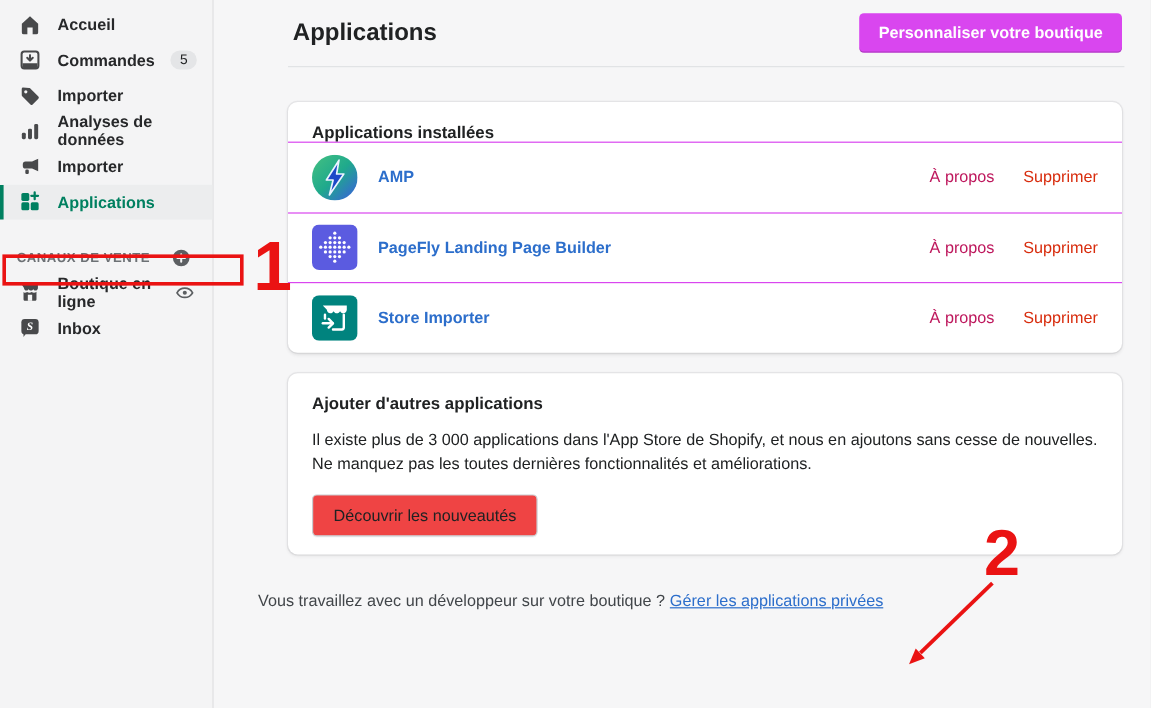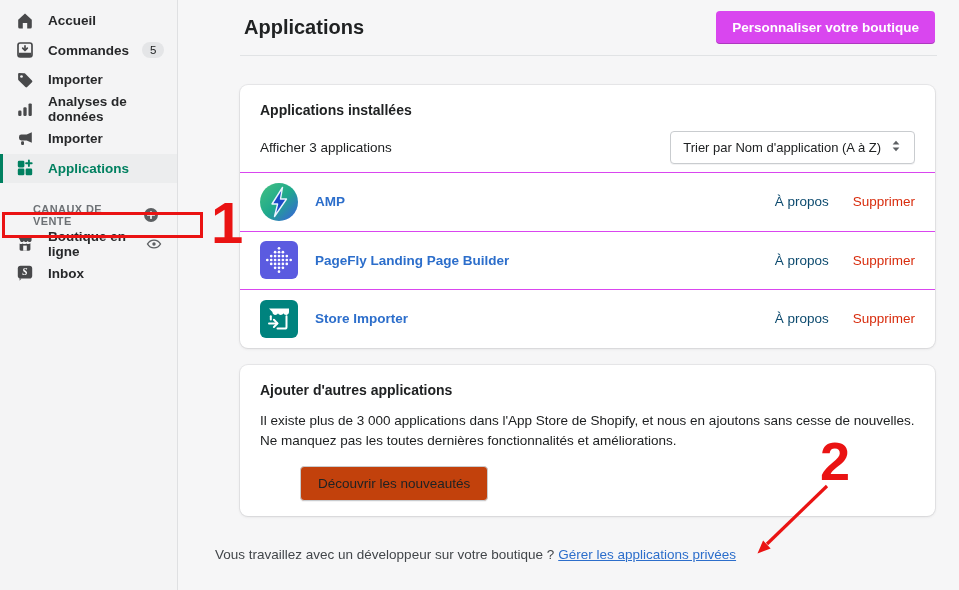--- a/index.html
+++ b/index.html
@@ -7,21 +7,21 @@
   body { font-family: "Liberation Sans", sans-serif; }
   .screen { position:relative; width:959px; height:590px; background:#f6f6f7; overflow:hidden; color:#202223; }
 
   
   .sidebar { position:absolute; left:0; top:0; width:178px; height:590px; background:#f4f4f5; border-right:1px solid #dfe0e2; padding-top:6px; }
   .nav-item { display:flex; align-items:center; height:29.5px; padding:0 14px 0 15px; gap:13px; font-size:13.5px; font-weight:600; color:#27282a; cursor:pointer; }
   .nav-item .nicon { width:20px; height:20px; flex:none; display:flex; align-items:center; justify-content:center; }
   .nav-item.selected { background:#ecedee; box-shadow: inset 3px 0 0 #008060; }
   .nav-item.selected .nlabel { color:#008060; }
   .badge { margin-left:auto; background:#e4e5e7; border-radius:10px; font-size:11.5px; font-weight:400; padding:2px 8px; color:#202223; }
-  .section-row { display:flex; align-items:center; justify-content:space-between; padding:0 16px 0 33px; height:28px; margin-top:18px; }
+  .section-row { display:flex; align-items:center; justify-content:space-between; padding:0 16px 0 14px; height:28px; margin-top:18px; }
   .section-title { font-size:11px; font-weight:600; color:#6d7175; letter-spacing:.4px; }
   .right-icon { margin-left:auto; width:20px; height:20px; display:flex; align-items:center; justify-content:center; }
 
   
   .main { position:absolute; left:215px; top:0; right:0; bottom:0; }
   .page-header { display:flex; align-items:center; justify-content:space-between; padding:10px 24px 0 29px; height:44px; }
   .page-title { font-size:20px; font-weight:600; color:#202223; }
   .btn-primary { background:#d946ef; color:#fff; font-size:13.5px; font-weight:600; border:none; border-radius:4px; padding:9px 16px; cursor:pointer; font-family:inherit; box-shadow: inset 0 -1px 0 rgba(0,0,0,.2); }
   .header-divider { margin:11px 22px 0 25px; border-bottom:1px solid #e1e3e5; }
 
@@ -30,26 +30,26 @@
   .card-head { padding:17px 20px 0 20px; }
   .card-title { font-size:14px; font-weight:600; color:#202223; }
   .controls { display:flex; justify-content:space-between; align-items:center; margin-top:13px; padding-bottom:8px; }
   .count-label { font-size:13.5px; color:#202223; }
   .select-box { display:flex; align-items:center; gap:9px; border:1px solid #c9cccf; border-radius:4px; padding:7px 12px; font-size:13px; background:#fff; color:#202223; cursor:pointer; box-shadow:0 1px 0 rgba(22,29,37,.05); }
 
   .app-row { display:flex; align-items:center; border-top:1px solid #d946ef; height:58.6px; padding:0 20px; }
   .app-icon { width:38px; height:38px; margin-right:17px; flex:none; }
   .app-name { font-size:13.5px; font-weight:600; color:#2c6ecb; text-decoration:none; cursor:pointer; }
   .row-links { margin-left:auto; display:flex; gap:24px; align-items:center; }
-  .link-about { font-size:13.5px; color:#0c4a6e; text-decoration:none; cursor:pointer;text-align:right; }
+  .link-about { font-size:13.5px; color:#be185d; text-decoration:none; cursor:pointer;text-align:right; }
   .link-remove { font-size:13.5px; color:#d82c0d; text-decoration:none; cursor:pointer; }
 
   .card-discover { margin-top:17px; padding:17px 20px 15px 20px; }
   .discover-body { margin-top:13px; font-size:13.5px; line-height:1.5; color:#202223; max-width:675px; }
-  .btn-secondary { margin-top:15px; background:#c2410c; border:1px solid #c9cccf; border-radius:4px; padding:9px 17px; font-size:13.5px; font-weight:500; color:#202223; cursor:pointer; font-family:inherit; box-shadow:0 1px 0 rgba(22,29,37,.05);margin-left:40px; }
+  .btn-secondary { margin-top:15px; background:#ef4444; border:1px solid #c9cccf; border-radius:4px; padding:9px 17px; font-size:13.5px; font-weight:500; color:#202223; cursor:pointer; font-family:inherit; box-shadow:0 1px 0 rgba(22,29,37,.05); }
 
   .footer-line { margin-top:31px; text-align:left; font-size:13.5px; color:#42464a; }
   .footer-link { color:#2c6ecb; text-decoration:underline; cursor:pointer; margin-left:4px; }
 
   
   .ann-box { position:absolute; left:2px; top:212px; width:201px; height:26px; border:3px solid #ea1313; z-index:20; pointer-events:none; }
   .ann-digit { position:absolute; color:#ea1313; font-weight:700; line-height:1; z-index:20; pointer-events:none; }
   .ann-1 { left:211px; top:194px; font-size:58px; }
   .ann-2 { left:820px; top:434px; font-size:54px; }
   .ann-arrow { position:absolute; left:0; top:0; z-index:20; pointer-events:none; }
@@ -172,32 +172,20 @@
 
     <div class="page-header">
       <h1 class="page-title">Applications</h1>
       <button class="btn-primary">Personnaliser votre boutique</button>
     </div>
     <div class="header-divider"></div>
 
     <section class="card card-installed">
       <div class="card-head">
         <h2 class="card-title">Applications installées</h2>
-        <div class="controls">
-          <span class="count-label">Afficher 3 applications</span>
-          <div class="select-box">
-            <span>Trier par Nom d'application (A à Z)</span>
-            <span>
-              <svg width="12" height="14" viewBox="0 0 12 14">
-                  <path d="M2.6 5.4 6 1.8l3.4 3.6Z" fill="#5c5f62"></path>
-                  <path d="M2.6 8.6 6 12.2l3.4-3.6Z" fill="#5c5f62"></path>
-                </svg>
-            </span>
-          </div>
-        </div>
       </div>
 
       <div class="app-row">
         <span class="app-icon">
           <svg width="38" height="38" viewBox="0 0 38 38">
             <defs>
                 <linearGradient id="ampg" x1="0" y1="0" x2="1" y2="1">
                   <stop offset="0" stop-color="#45c181"></stop>
                   <stop offset="0.5" stop-color="#1fa98c"></stop>
                   <stop offset="1" stop-color="#3b5ce0"></stop>

